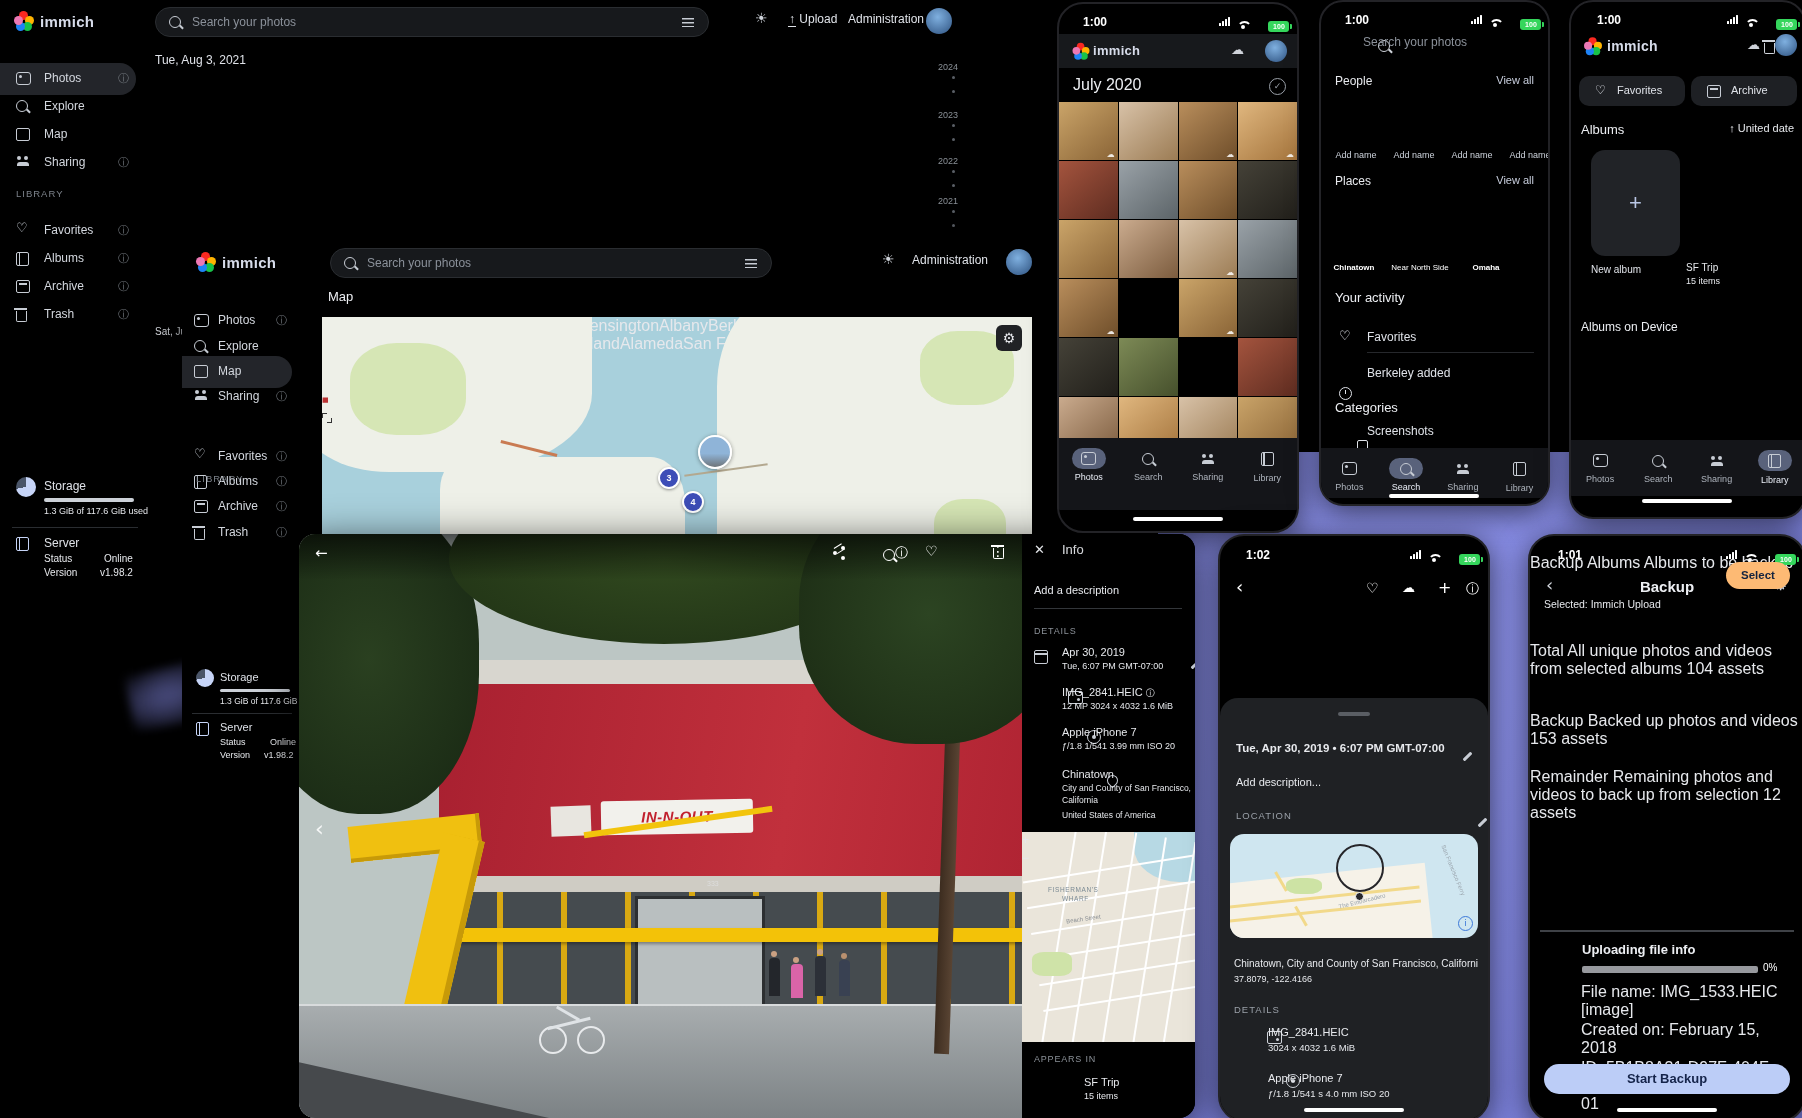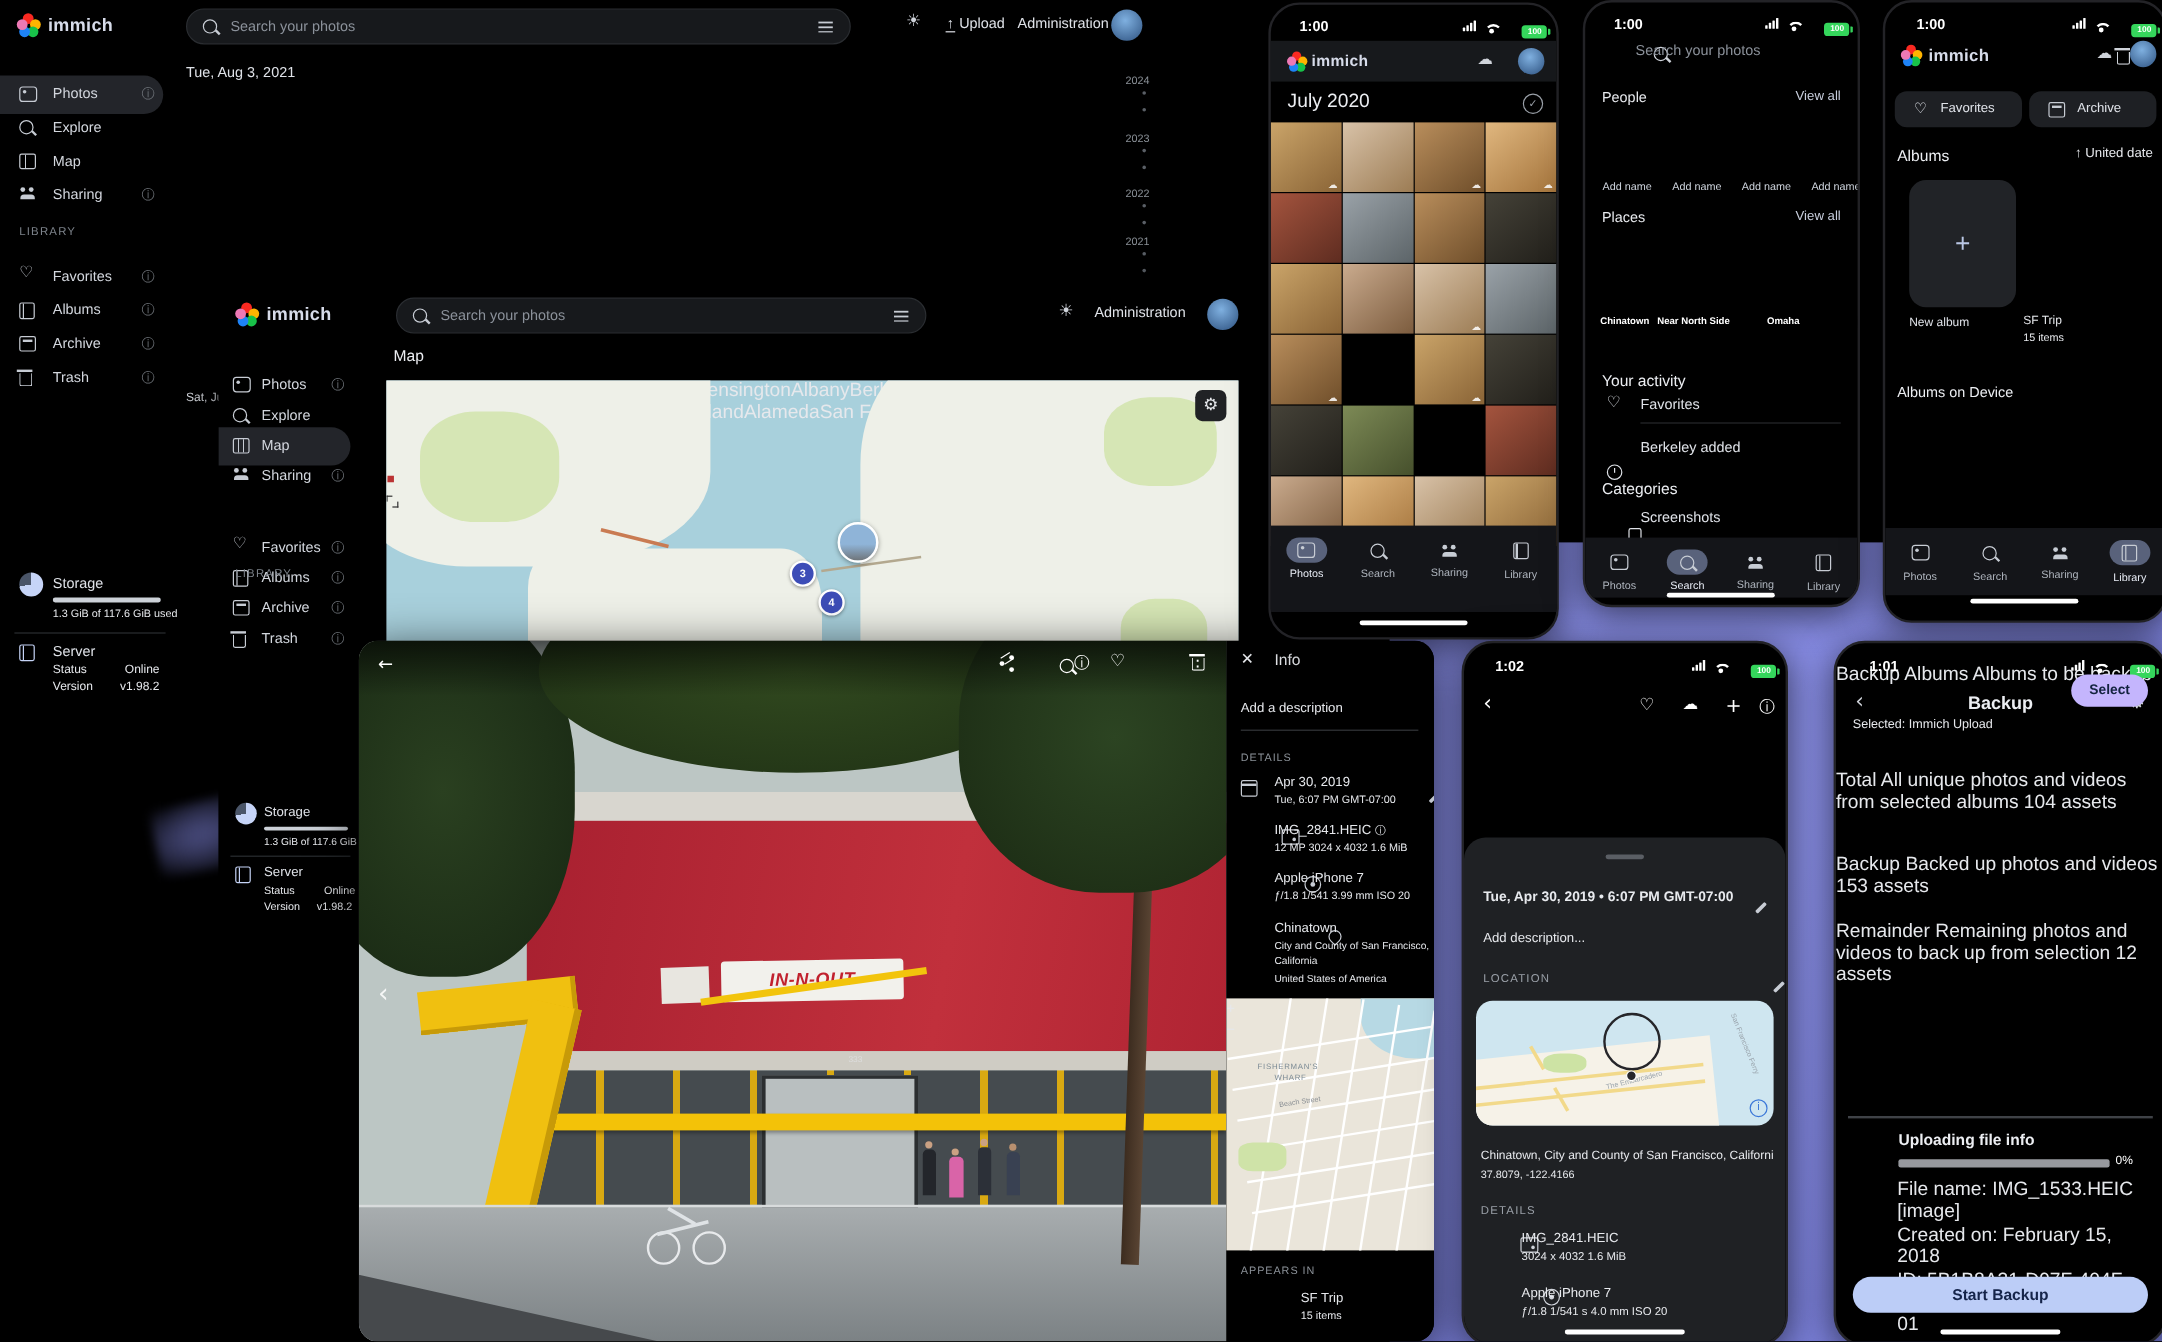--- a/index.html
+++ b/index.html
@@ -514,30 +514,30 @@
         <div class="abs a4" style="left: 188px; top: 94px; width: 42px; height: 42px; border-radius: 50%;"></div>
         <div class="abs" style="left: 182px; top: 148px; width: 54px; text-align: center; font-size: 9px; color: rgb(205, 211, 220);">Add name</div>
       </div>
     <span class="abs" style="left:14px;top:172px;font-size:12px;color:#e8eaee;">Places</span>
     <span class="abs" style="right:14px;top:172px;font-size:11px;color:#c8cedd;">View all</span>
     <div id="pb-places">
         <div class="abs p1" style="left: 2px; top: 192px; width: 62px; height: 84px; border-radius: 10px; overflow: visible;">
           <div style="position: absolute; left: -8px; right: -8px; bottom: 6px; text-align: center; font-size: 8px; font-weight: bold; color: rgb(255, 255, 255); text-shadow: rgb(0, 0, 0) 0px 1px 2px; white-space: nowrap;">Chinatown</div>
         </div>
         <div class="abs p2" style="left: 68px; top: 192px; width: 62px; height: 84px; border-radius: 10px; overflow: visible;">
-          <div style="position: absolute; left: -8px; right: -8px; bottom: 6px; text-align: left; font-size: 8px; font-weight: bold; color: rgb(255, 255, 255); text-shadow: rgb(0, 0, 0) 0px 1px 2px; white-space: nowrap;">Near North Side</div>
+          <div style="position: absolute; left: -8px; right: -8px; bottom: 6px; text-align: center; font-size: 8px; font-weight: normal; color: rgb(255, 255, 255); text-shadow: rgb(0, 0, 0) 0px 1px 2px; white-space: nowrap;">Near North Side</div>
         </div>
         <div class="abs p3" style="left: 134px; top: 192px; width: 62px; height: 84px; border-radius: 10px; overflow: visible;">
           <div style="position: absolute; left: -8px; right: -8px; bottom: 6px; text-align: center; font-size: 8px; font-weight: bold; color: rgb(255, 255, 255); text-shadow: rgb(0, 0, 0) 0px 1px 2px; white-space: nowrap;">Omaha</div>
         </div>
         <div class="abs p4" style="left: 200px; top: 192px; width: 62px; height: 84px; border-radius: 10px; overflow: visible;">
           <div style="position: absolute; left: -8px; right: -8px; bottom: 6px; text-align: center; font-size: 8px; font-weight: bold; color: rgb(255, 255, 255); text-shadow: rgb(0, 0, 0) 0px 1px 2px; white-space: nowrap;">Pi</div>
         </div>
       </div>
-    <span class="abs" style="left:14px;top:308px;font-size:13px;color:#eceef2;">Your activity</span>
+    <span class="abs" style="left:14px;top:288px;font-size:13px;color:#eceef2;">Your activity</span>
     <span class="abs glyph" style="left:18px;top:326px;font-size:13px;color:#dfe2e8;">♡</span>
     <span class="abs" style="left:46px;top:328px;font-size:12px;color:#dfe2e8;">Favorites</span>
     <div class="abs" style="left:46px;top:350px;width:167px;height:1px;background:#26282c;"></div>
     <span class="ic ic-clock abs" style="left:18px;top:364px;color:#dfe2e8;"></span>
     <span class="abs" style="left:46px;top:364px;font-size:12px;color:#dfe2e8;">Berkeley added</span>
     <span class="abs" style="left:14px;top:398px;font-size:13px;color:#eceef2;">Categories</span>
     <span class="ic ic-phone abs" style="left:19px;top:420px;color:#dfe2e8;"></span>
     <span class="abs" style="left:46px;top:422px;font-size:12px;color:#dfe2e8;">Screenshots</span>
     <div class="abs" style="left:0;top:446px;width:227px;height:50px;background:#141519;">
       <div id="pb-nav">
@@ -668,21 +668,21 @@
       </span>
     <span class="wifi abs" style="left:214px;top:13px;"></span>
     <span class="batt abs" style="left:230px;top:12px;">100</span>
     <span class="abs glyph" style="left:16px;top:38px;font-size:18px;color:#cfd3da;">‹</span>
     <span class="abs" style="left:0;top:42px;width:274px;text-align:center;font-size:15px;font-weight:bold;color:#eceef2;">Backup</span>
     <span class="abs glyph" style="left:244px;top:40px;font-size:15px;color:#cfd3da;">⚙</span>
 
     <div class="statcard" style="top:74px;height:88px;">
       <span class="st">Backup Albums</span>
       <span class="sd" style="top:36px;">Albums to be backup</span>
-      <span class="abs" style="right:14px;top:26px;width:64px;height:27px;background:#c4b5fd;border-radius:14px;color:#13233f;font-size:11.5px;font-weight:bold;text-align:center;line-height:27px;">Select</span>
+      <span class="abs" style="right:14px;top:26px;width:64px;height:27px;background:#fdba74;border-radius:14px;color:#13233f;font-size:11.5px;font-weight:bold;text-align:center;line-height:27px;">Select</span>
       <span class="abs link" style="left:14px;top:62px;font-size:10.5px;">Selected: Immich Upload</span>
     </div>
     <div id="pe-stats">
         <div class="statcard" style="top: 170px; height: 70px;"><span class="st">Total</span>
     <span class="sd">All unique photos and videos from selected albums</span>
     <span class="sv">104</span>
     <span class="su">assets</span></div>
         <div class="statcard" style="top: 248px; height: 56px;"><span class="st">Backup</span>
     <span class="sd">Backed up photos and videos</span>
     <span class="sv">153</span>

